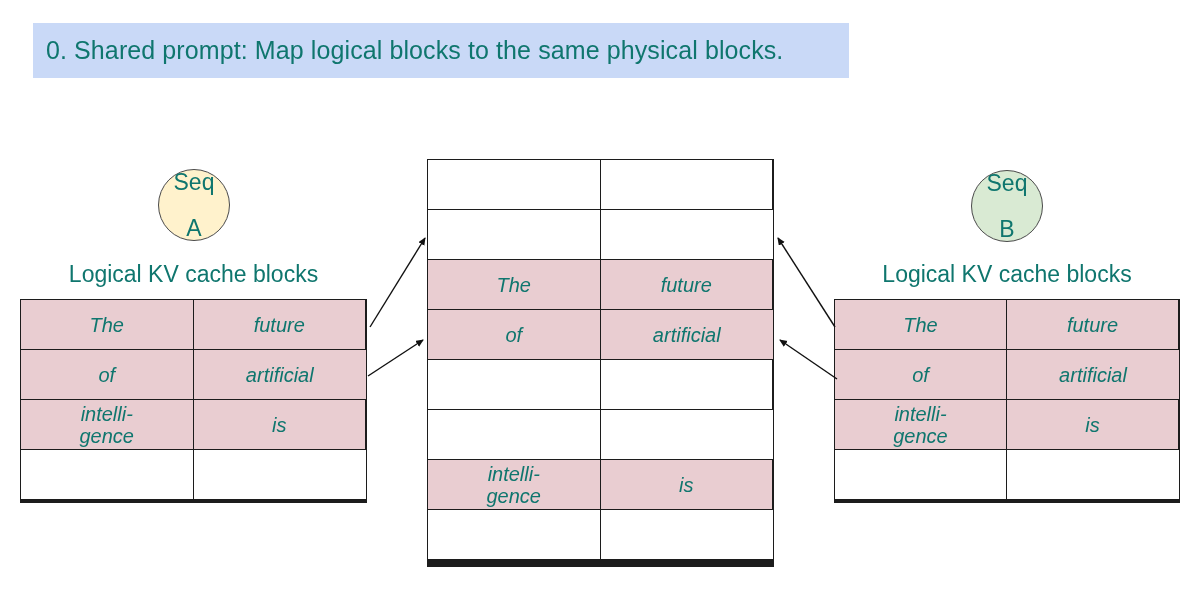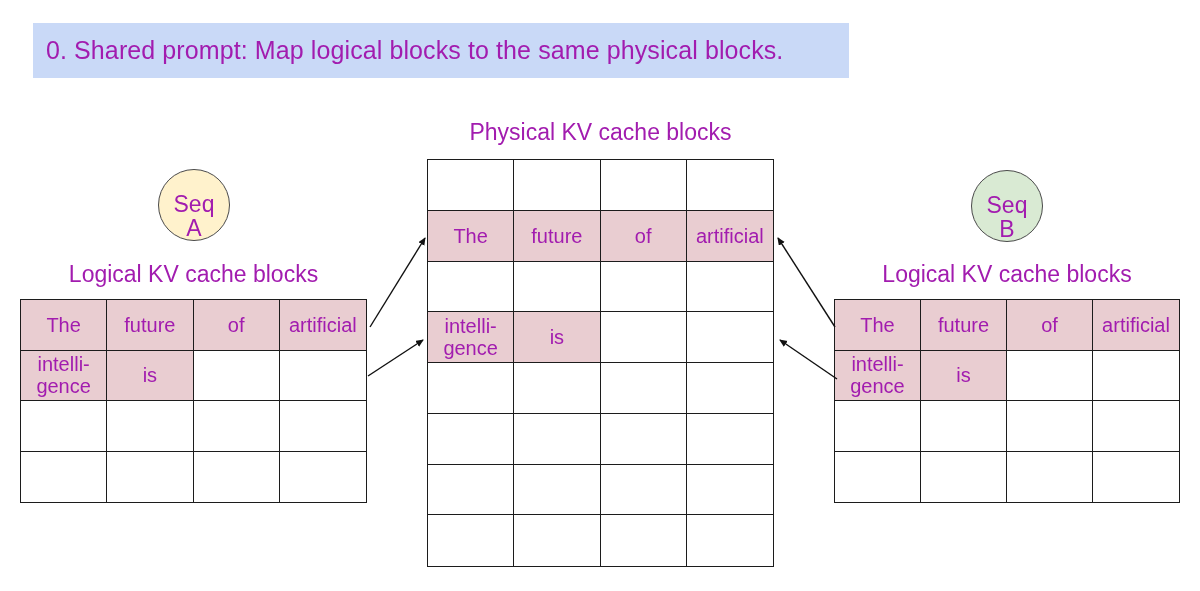--- a/index.html
+++ b/index.html
@@ -3,21 +3,21 @@
 <meta charset="utf-8">
 <style>
   html, body { margin: 0; padding: 0; background: #ffffff; }
   .page {
     position: relative;
     width: 1200px;
     height: 591px;
     overflow: hidden;
     background: #ffffff;
     font-family: "Liberation Sans", sans-serif;
-    color: #a21caf;
+    color: #0f766e;
   }
   .banner {
     position: absolute;
     left: 33px; top: 23px;
     width: 816px; height: 55px;
     background: var(--banner-blue, #c9d9f7);
     display: flex;
     align-items: center;
     padding-left: 13px;
     box-sizing: border-box;
@@ -31,24 +31,25 @@
     line-height: 28px;
     white-space: nowrap;
   }
   .physical-title { left: 427px; top: 118px; width: 347px; }
   .logical-a-title { left: 20px;  top: 260px; width: 347px; }
   .logical-b-title { left: 834px; top: 260px; width: 346px; }
 
   .kv-table {
     position: absolute;
     display: grid;
-    grid-template-columns: repeat(4, 1fr);
+    grid-template-columns: repeat(2, 1fr);
     box-sizing: border-box;
     border: 1.5px solid var(--line, #1c1c1c);
     background: #ffffff;
+    font-style: italic;
   }
   .table-8 { left: 427px; top: 159px; width: 347px; height: 408px; grid-template-rows: repeat(8, 1fr); }
   .table-4 { top: 299px; width: 347px; height: 204px; grid-template-rows: repeat(4, 1fr); }
   .logical-a { left: 20px; }
   .logical-b { left: 834px; width: 346px; }
 
   .cell {
     border-right: 1.5px solid var(--line, #1c1c1c);
     border-bottom: 1.5px solid var(--line, #1c1c1c);
     display: flex;
@@ -67,21 +68,21 @@
 
   .seq-circle {
     position: absolute;
     width: 72px; height: 72px;
     border-radius: 50%;
     border: 1.5px solid #4a4a4a;
     box-sizing: border-box;
     display: flex;
     flex-direction: column;
     align-items: center;
-    justify-content: flex-end;
+    justify-content: space-between;
     font-size: 23px;
     line-height: 24px;
   }
   .seq-a { left: 158px; top: 169px; background: var(--seq-a-yellow, #fff2cc); }
   .seq-b { left: 971px; top: 170px; background: var(--seq-b-green, #d9ead3); }
 
   .arrows {
     position: absolute;
     left: 0; top: 0;
     pointer-events: none;
@@ -89,21 +90,20 @@
 </style>
 </head>
 <body>
 
 <div class="page">
 
   <div class="banner">
     <span>0. Shared prompt: Map logical blocks to the same physical blocks.</span>
   </div>
 
-  <div class="section-title physical-title">Physical KV cache blocks</div>
   <div class="kv-table table-8">
       <div class="cell"></div>
       <div class="cell"></div>
       <div class="cell"></div>
       <div class="cell"></div>
       <div class="cell hl">The</div>
       <div class="cell hl">future</div>
       <div class="cell hl">of</div>
       <div class="cell hl">artificial</div>
       <div class="cell"></div>

